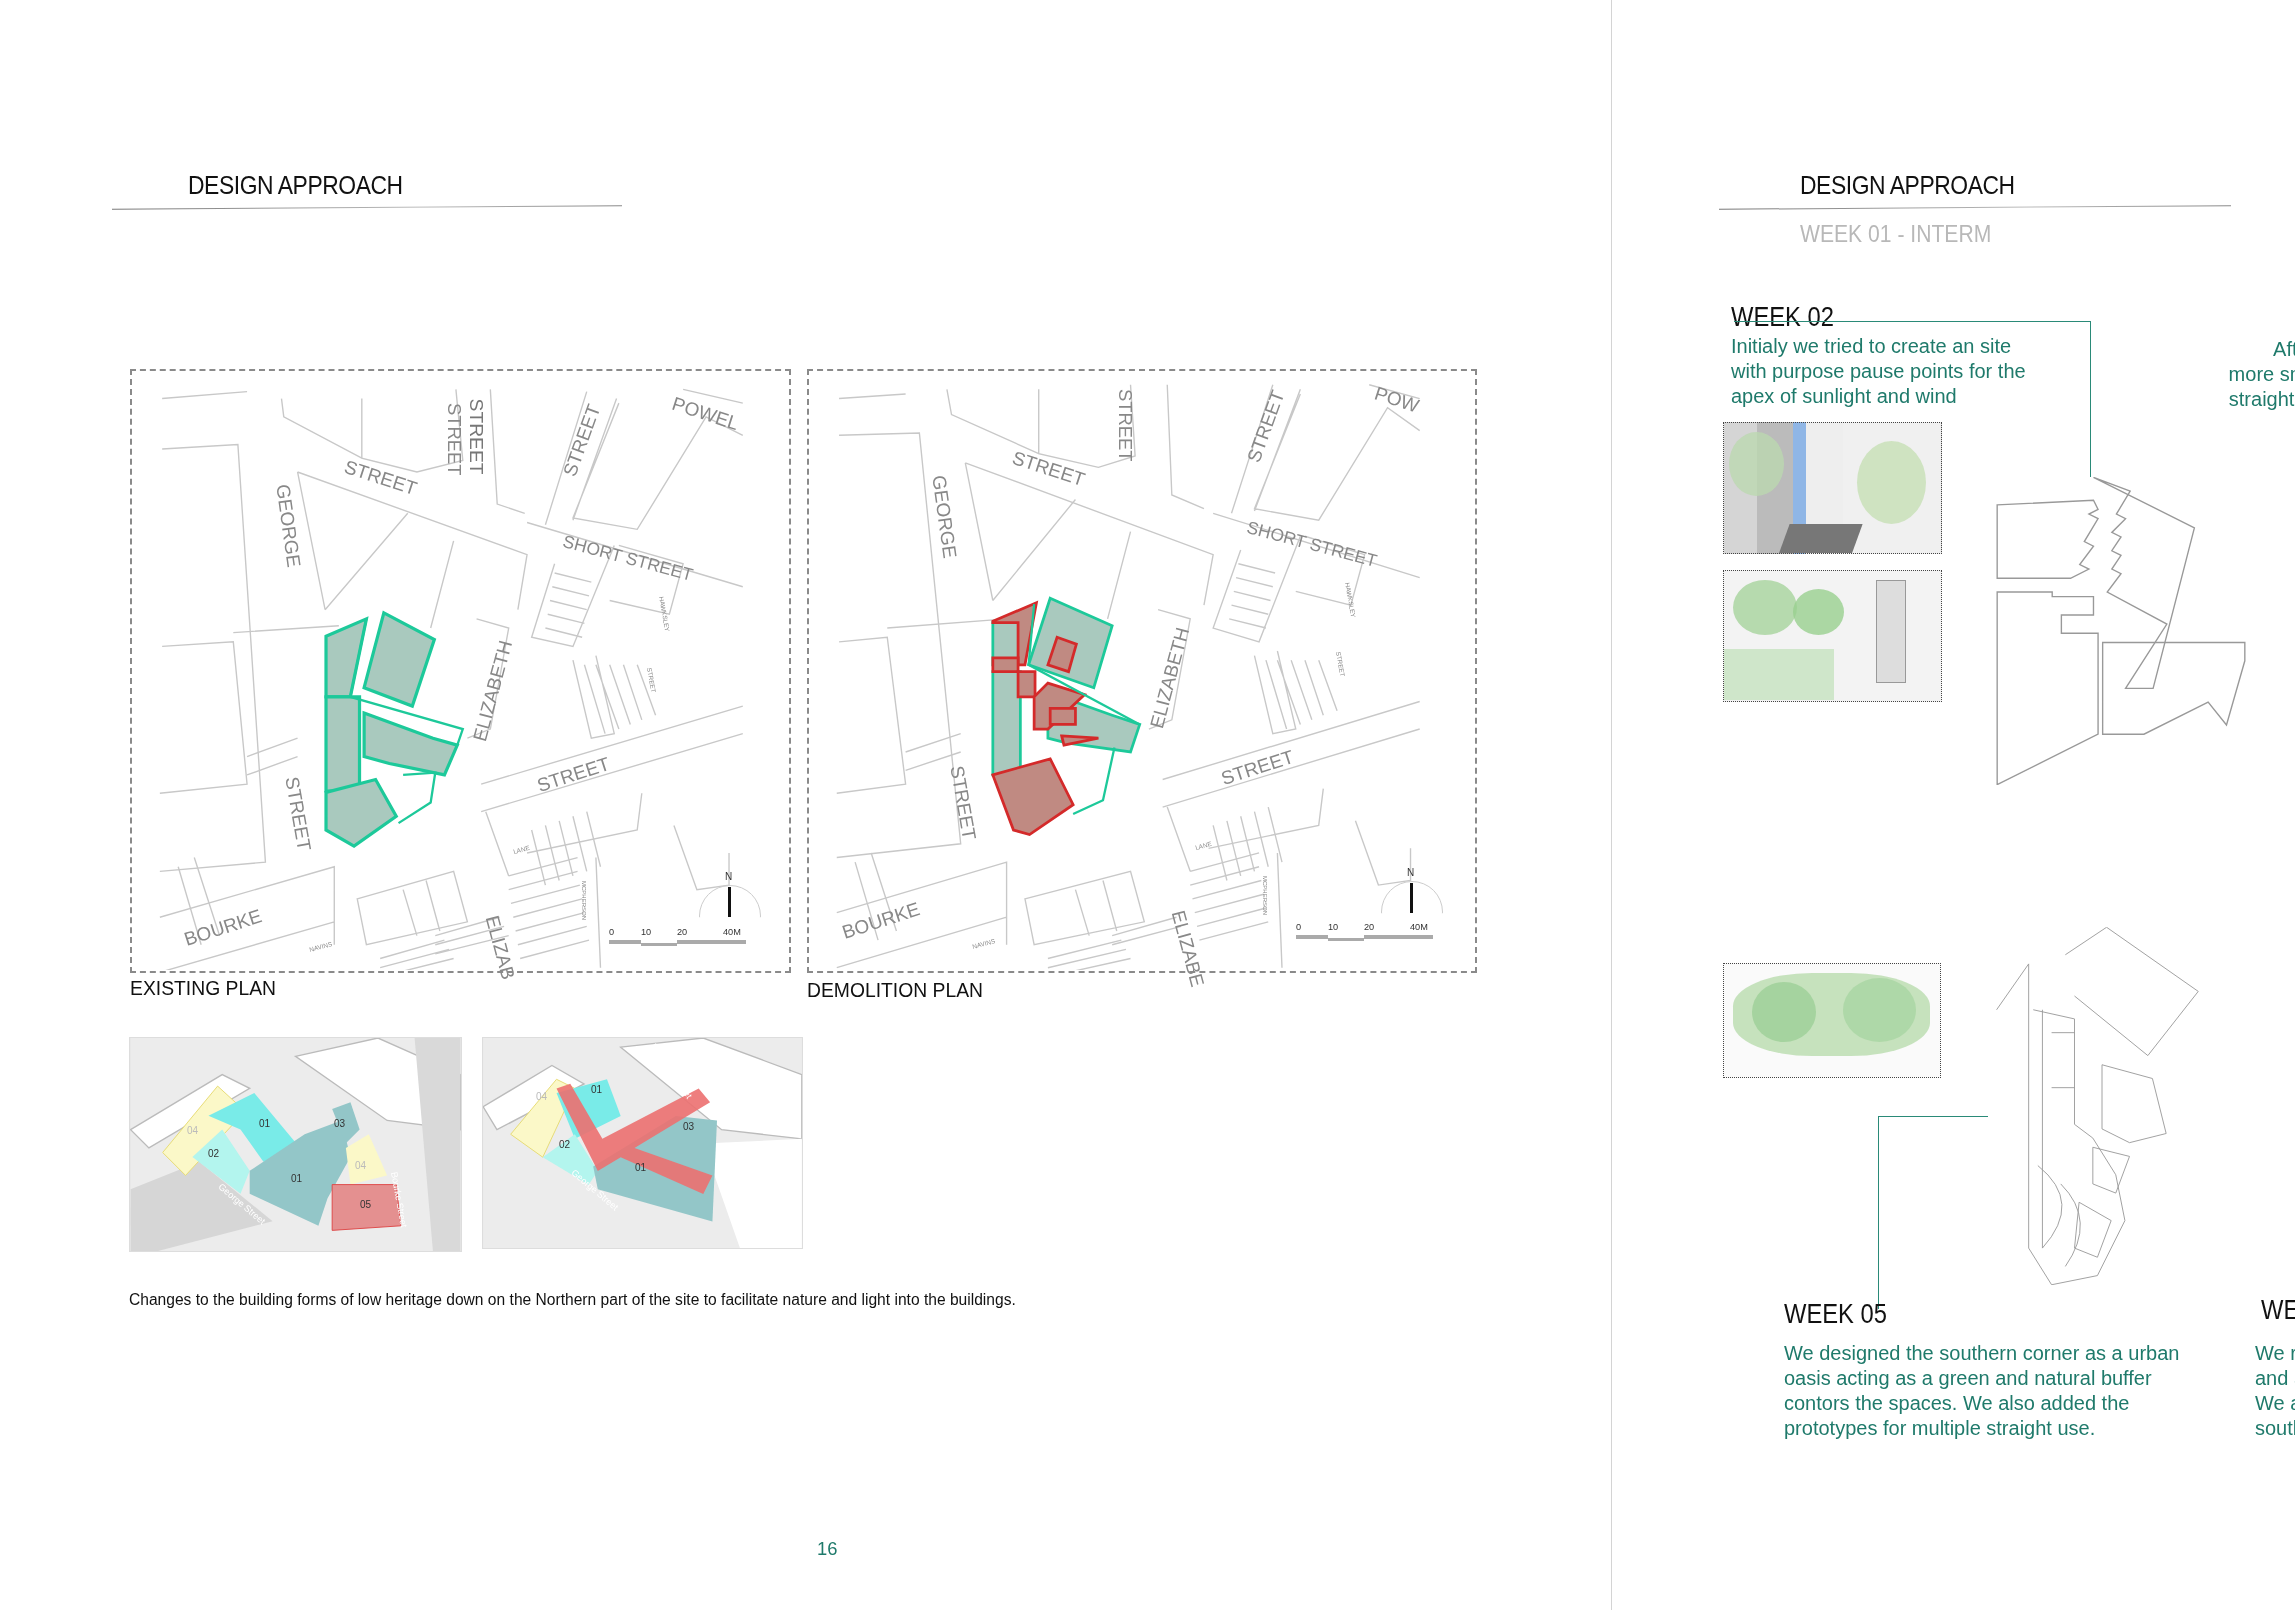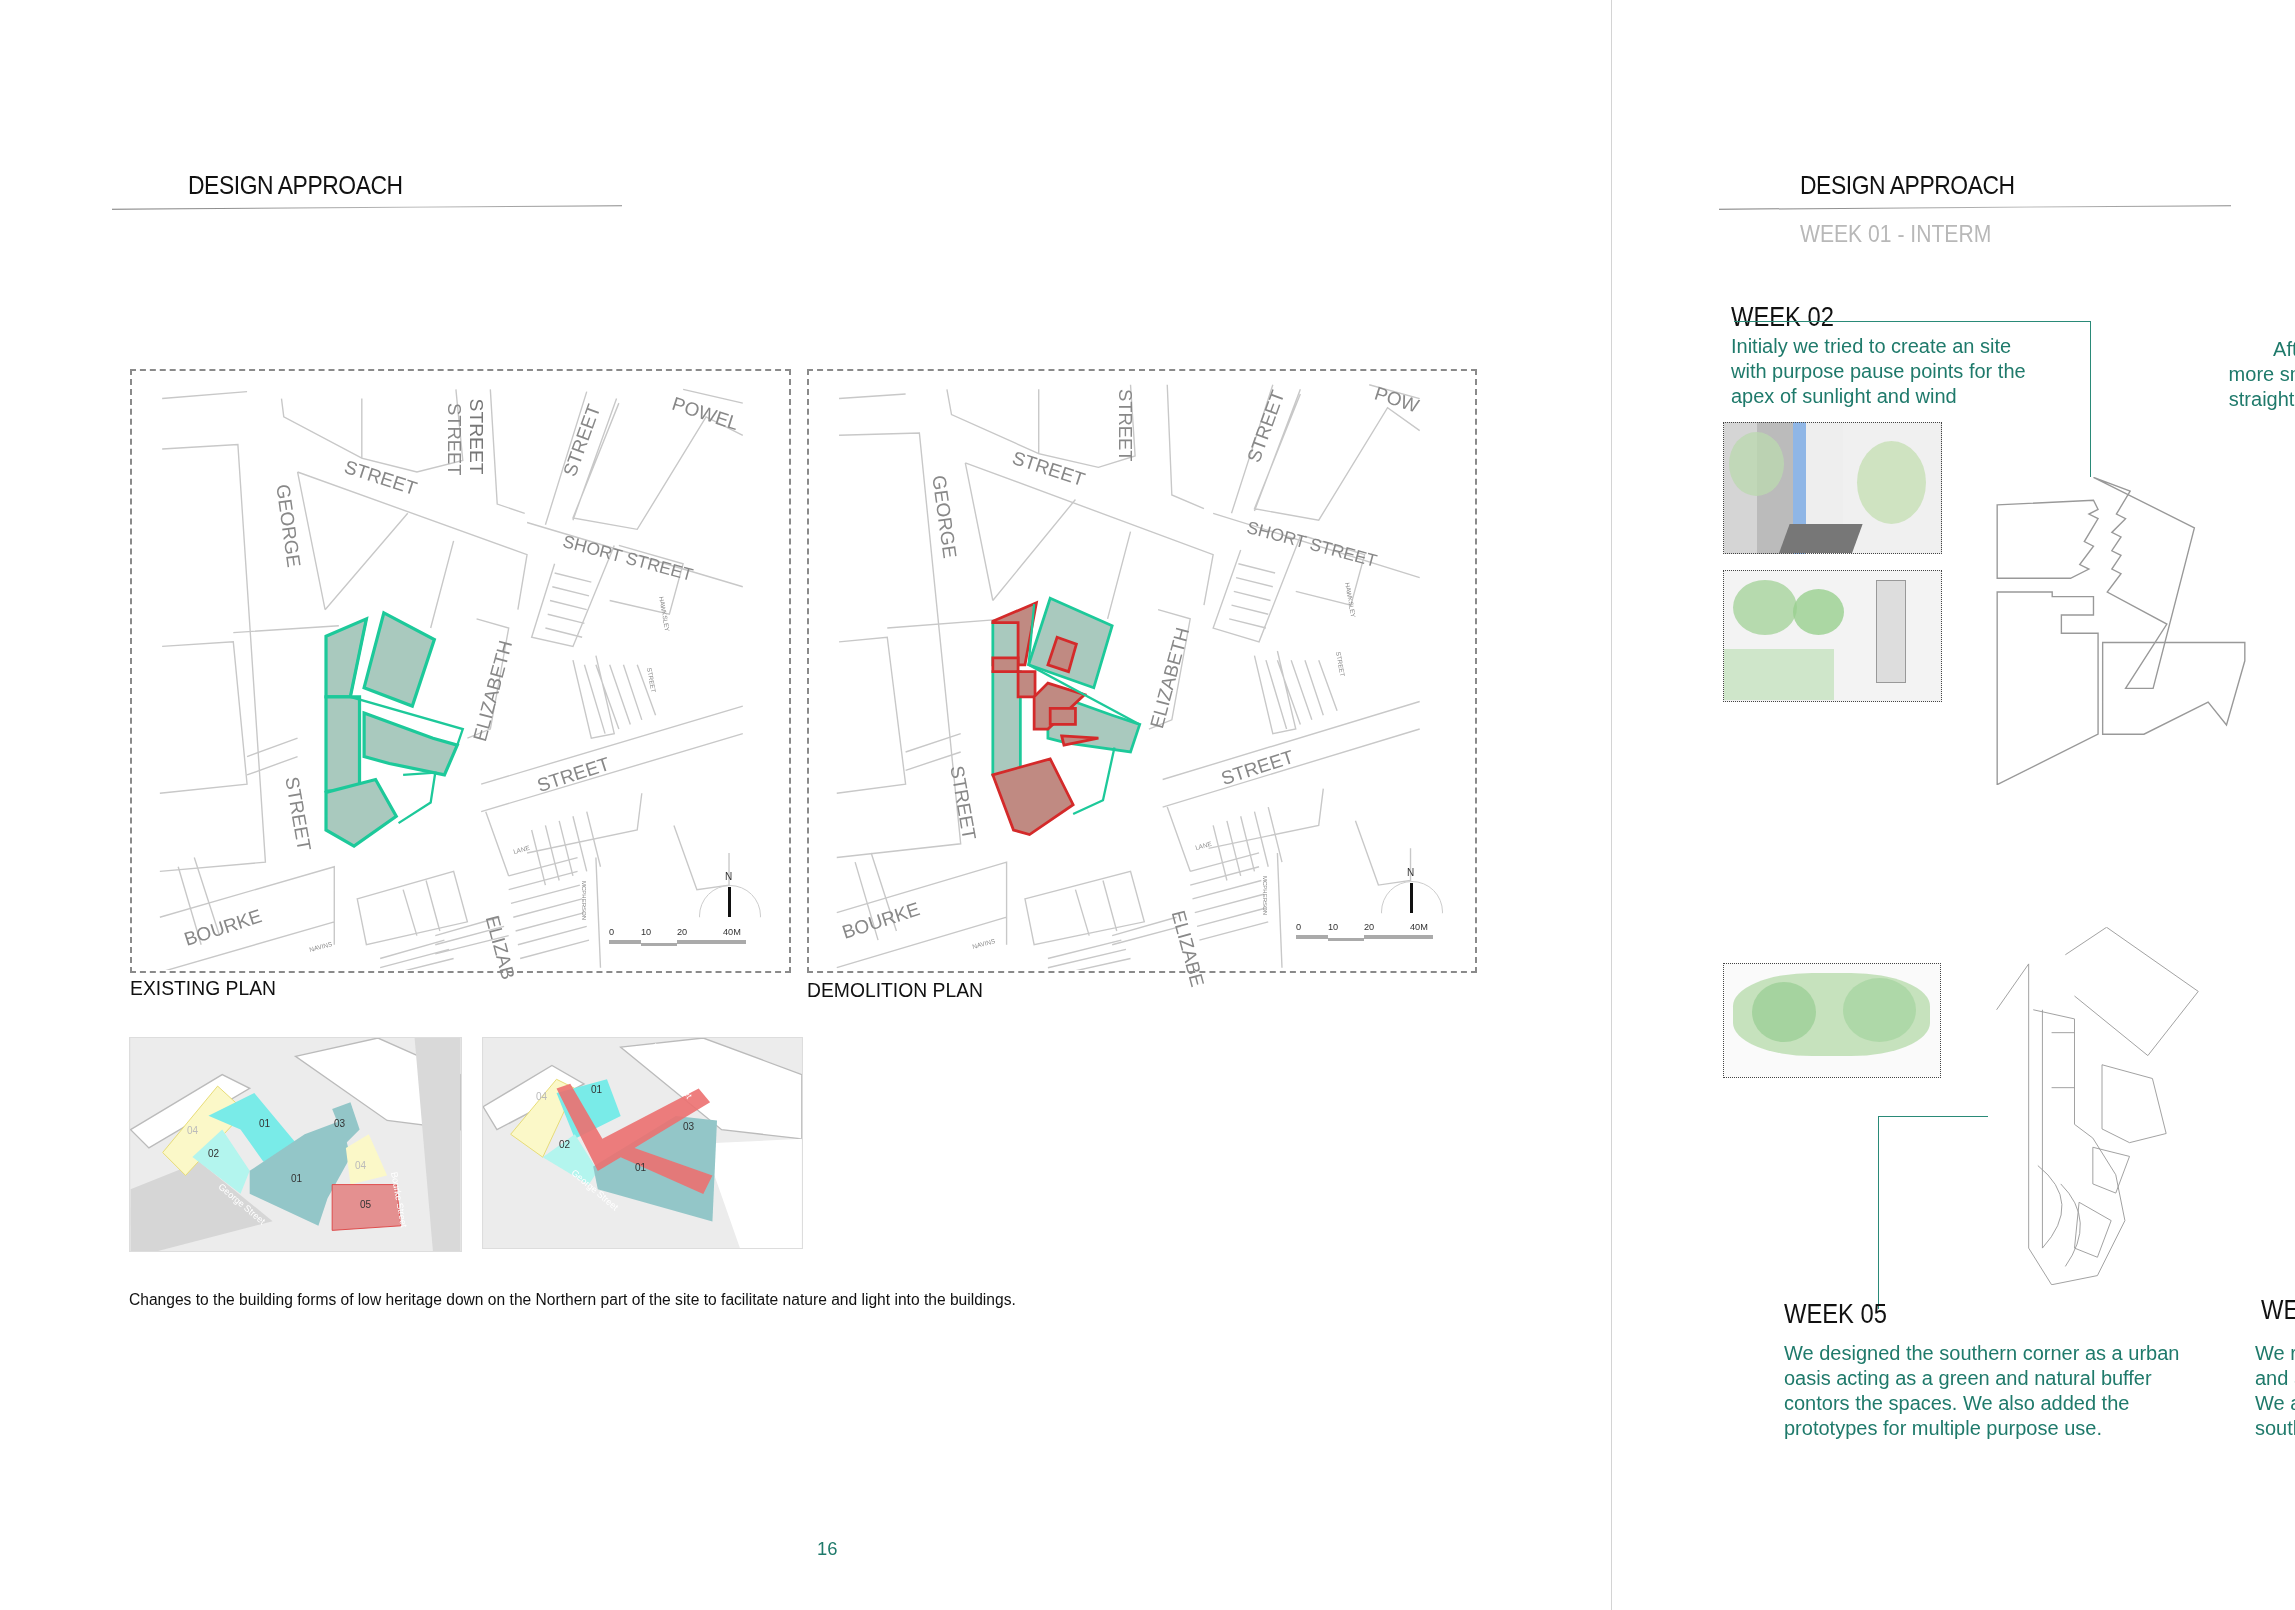--- a/index.html
+++ b/index.html
@@ -307,21 +307,21 @@
     <path d="M240 300 L350 330 L380 450 L300 470 L240 440 Z"></path>
     <path d="M220 480 L300 500 L270 580 L220 560 Z M190 600 L260 640 L230 720 L180 700 Z"></path>
     <path d="M100 520 Q200 600 110 700 M150 560 Q230 640 160 740"></path>
   </g>
 </svg>
 <div class="abs week" style="left:1784px;top:1299px;">WEEK 05</div>
 <div class="abs teal-text" style="left:1784px;top:1341px;width:413px;">
   <div>We designed the southern corner as a urban</div>
   <div>oasis acting as a green and natural buffer</div>
   <div>contors the spaces. We also added the</div>
-  <div>prototypes for multiple purpose use.</div>
+  <div>prototypes for multiple straight use.</div>
 </div>
 
 <div class="abs week" style="left:2261px;top:1295px;">WEEK 06</div>
 <div class="abs teal-text" style="left:2255px;top:1341px;width:432px;">
   <div>We redesigned the community building</div>
   <div>and added contors and shaded resting spaces</div>
   <div>We also added more prototype around the</div>
   <div>south corner.</div>
 </div>
 

